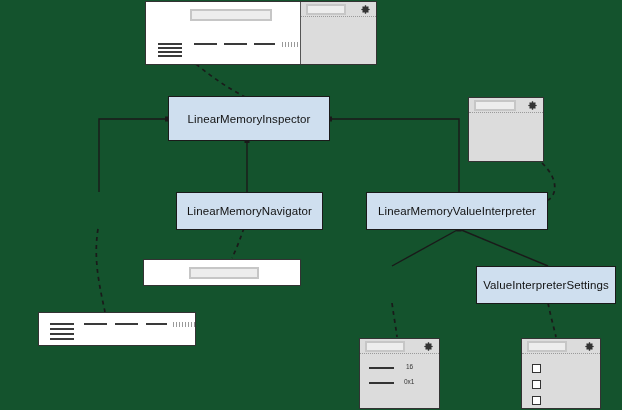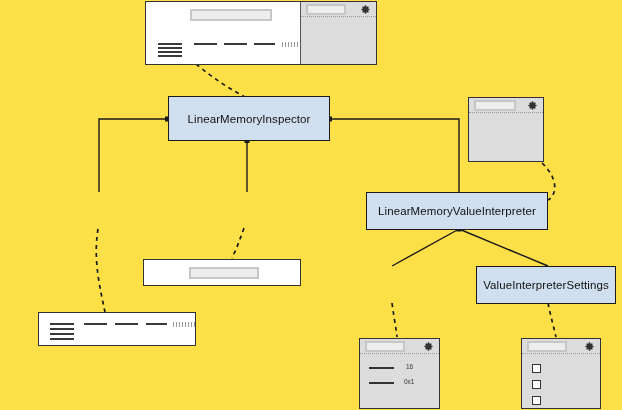--- a/index.html
+++ b/index.html
@@ -4,21 +4,21 @@
 <style>
   html, body {
     margin: 0;
     padding: 0;
     background: #ffffff;
   }
   #canvas {
     position: relative;
     width: 622px;
     height: 410px;
-    background: #fde047;
+    background: #14532d;
     font-family: "Liberation Sans", sans-serif;
     overflow: hidden;
   }
   #edges {
     position: absolute;
     left: 0; top: 0;
     width: 622px; height: 410px;
     pointer-events: none;
   }
   
@@ -151,20 +151,23 @@
       <path d="M 392 303 C 394 318 396 328 397 337"></path>
       <path d="M 548 303 C 551 318 554 328 556 337"></path>
     </g>
   </svg>
 
   <div class="node" style="left:168px; top:96px; width:162px; height:45px;">
     <span>LinearMemoryInspector</span>
   </div>
 
 
+  <div class="node" style="left:176px; top:192px; width:147px; height:38px;">
+    <span>LinearMemoryNavigator</span>
+  </div>
 
   <div class="node" style="left:366px; top:192px; width:182px; height:38px;">
     <span>LinearMemoryValueInterpreter</span>
   </div>
 
 
   <div class="node" style="left:476px; top:266px; width:140px; height:38px;">
     <span>ValueInterpreterSettings</span>
   </div>
 

